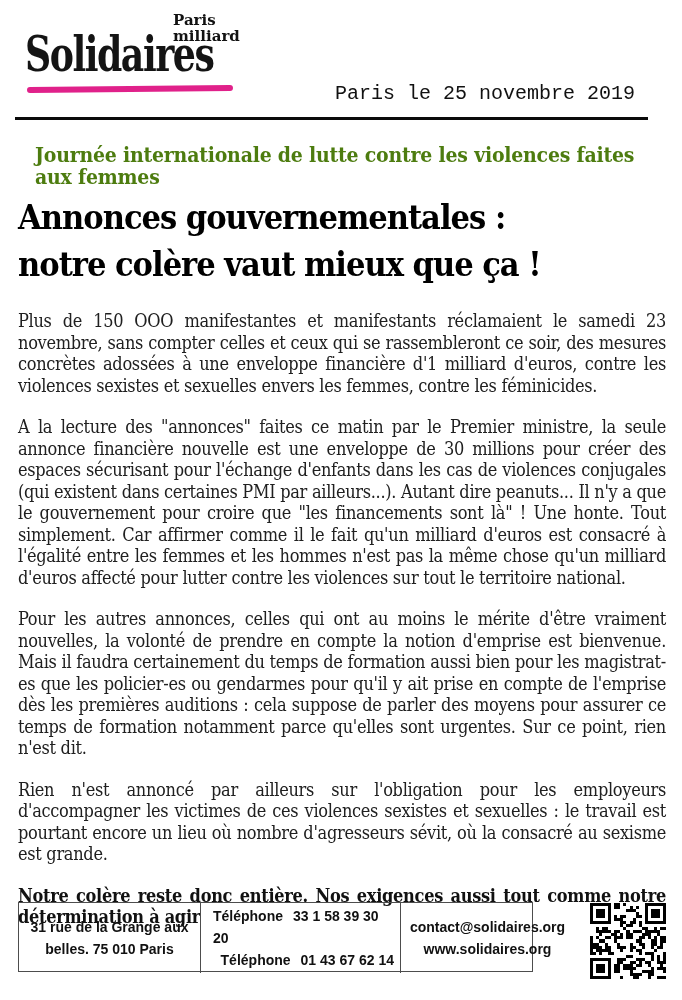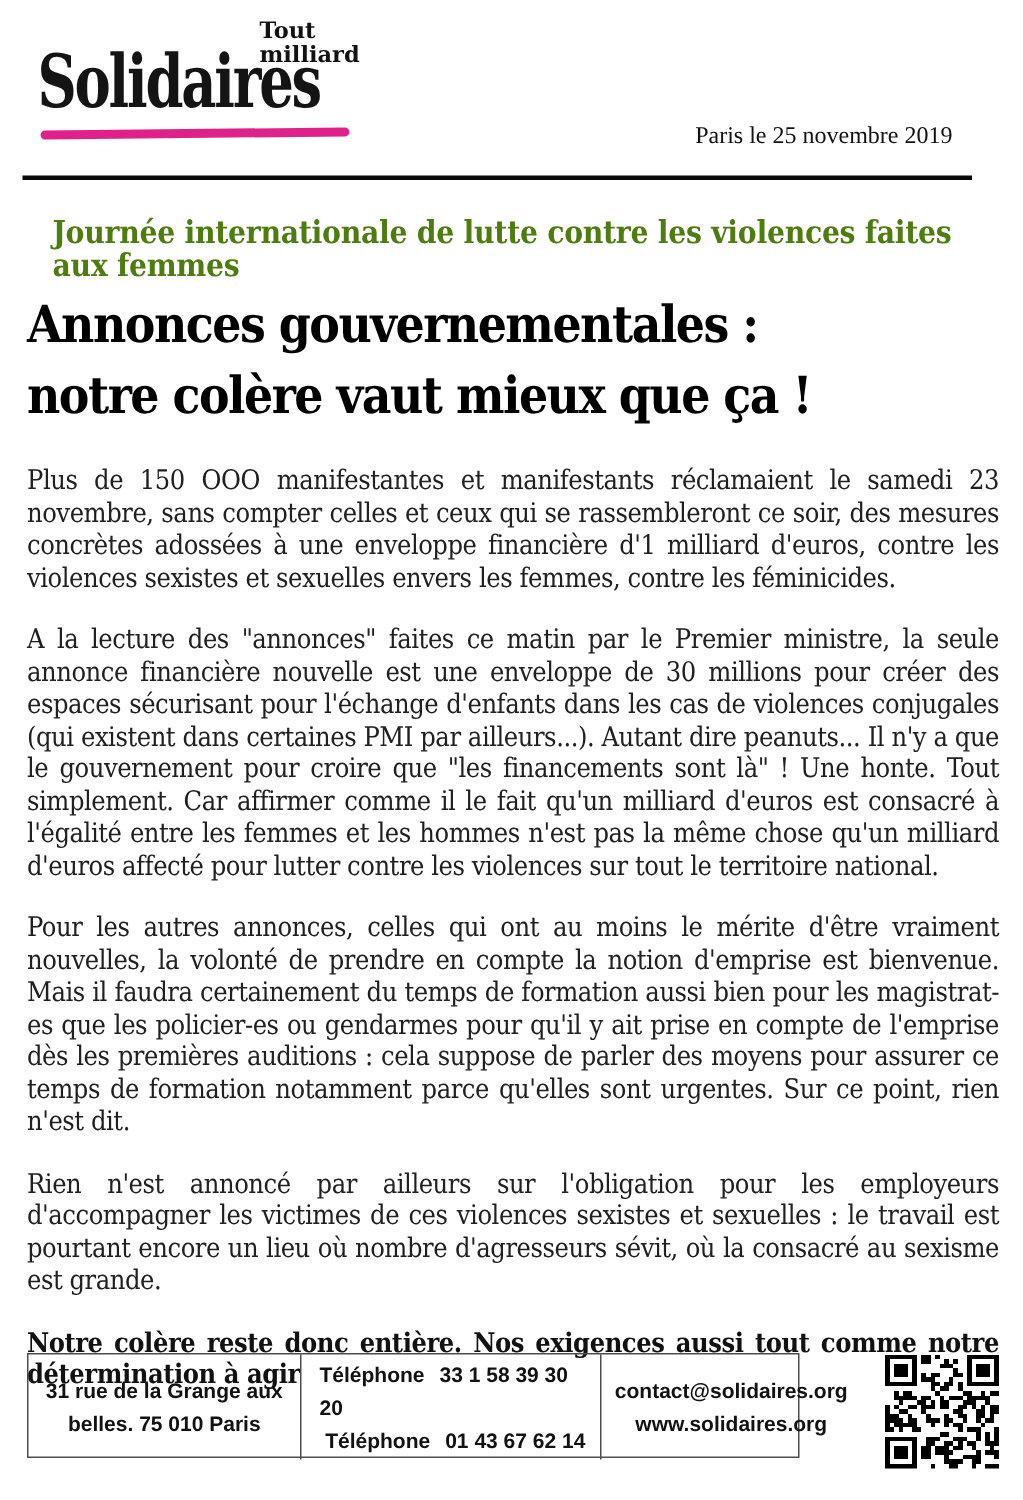--- a/index.html
+++ b/index.html
@@ -27,22 +27,22 @@
     letter-spacing:-2px;color:#141414;
     transform:scaleX(0.74);transform-origin:left center;
     white-space:nowrap;
   }
   .logo-underline{
     position:absolute;left:2px;top:80px;width:206px;height:6px;
     border-radius:3px;transform:rotate(-0.6deg);
   }
   .dateline{
     position:absolute;right:47px;top:82px;
-    font-family:Liberation Serif, serif;
-    font-size:16px;color:#111;
+    font-family:Liberation Mono, monospace;
+    font-size:20px;color:#111;
   }
   .header-rule{
     position:absolute;left:15px;top:117px;width:633px;height:3px;
     background:#0a0a0a;
   }
   
   .content{
     position:absolute;left:18px;top:144px;width:648px;
   }
   .kicker{
@@ -75,33 +75,33 @@
     font-family:"Liberation Sans", sans-serif;
     font-weight:700;font-size:14px;line-height:22px;color:#111;
   }
   .footer-cell{
     display:flex;flex-direction:column;justify-content:center;
     align-items:center;text-align:center;
     border-right:1px solid #4d4d4d;box-sizing:border-box;
     padding:2px 6px;
   }
   .footer-cell:last-child{border-right:none;}
-  .footer-cell.left-align{align-items:center;text-align:left;padding-left:12px;}
+  .footer-cell.left-align{align-items:flex-end;text-align:left;padding-left:12px;}
   .contact-row .label{margin-right:10px;}
   .qr{position:absolute;left:590px;top:903px;width:76px;height:76px;}
   .qr svg{width:76px;height:76px;display:block;}
 </style>
 </head>
 <body>
 
 <div class="page">
 
   <div class="logo-block">
     <div class="union-label">
-      <span>Tout</span>
+      <span>Paris</span>
       <span>milliard</span>
     </div>
     <div class="wordmark">Solidaires</div>
     <div class="logo-underline" style="background: rgb(224, 33, 138);"></div>
   </div>
 
   <div class="dateline">Paris le 25 novembre 2019</div>
   <div class="header-rule"></div>
 
   <div class="content">

